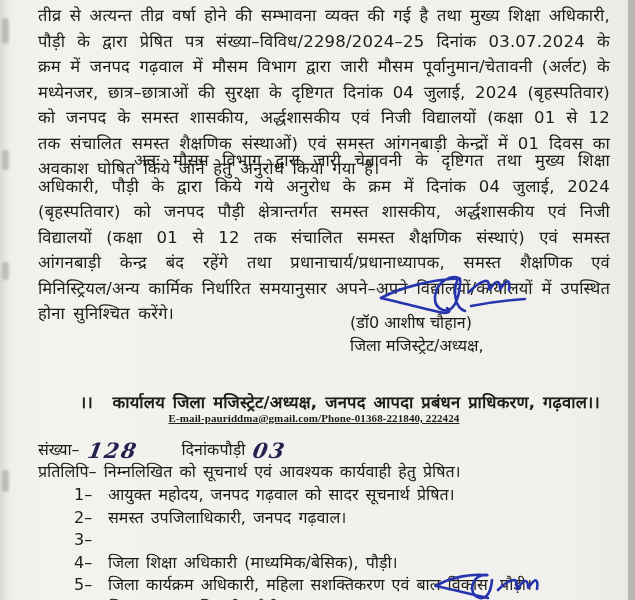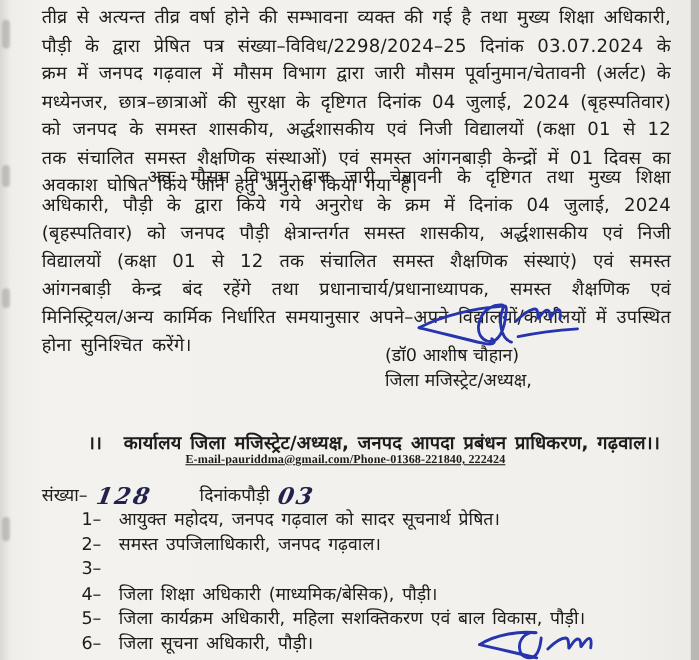--- a/index.html
+++ b/index.html
@@ -130,20 +130,21 @@
 
   <div class="number-line">
     <span>संख्या–</span>
     <span class="hand num-left">128</span>
     <span class="gap-dinank">दिनांक</span>
     <span class="gap-pauri">पौड़ी</span>
     <span class="hand num-right">03</span>
   </div>
 
   <div class="copy-section">
+    <div class="copy-heading">प्रतिलिपि– निम्नलिखित को सूचनार्थ एवं आवश्यक कार्यवाही हेतु प्रेषित।</div>
     <div class="copy-item">
       <span class="num">1–</span>
       <span>आयुक्त महोदय, जनपद गढ़वाल को सादर सूचनार्थ प्रेषित।</span>
     </div>
     <div class="copy-item">
       <span class="num">2–</span>
       <span>समस्त उपजिलाधिकारी, जनपद गढ़वाल।</span>
     </div>
     <div class="copy-item">
       <span class="num">3–</span>

